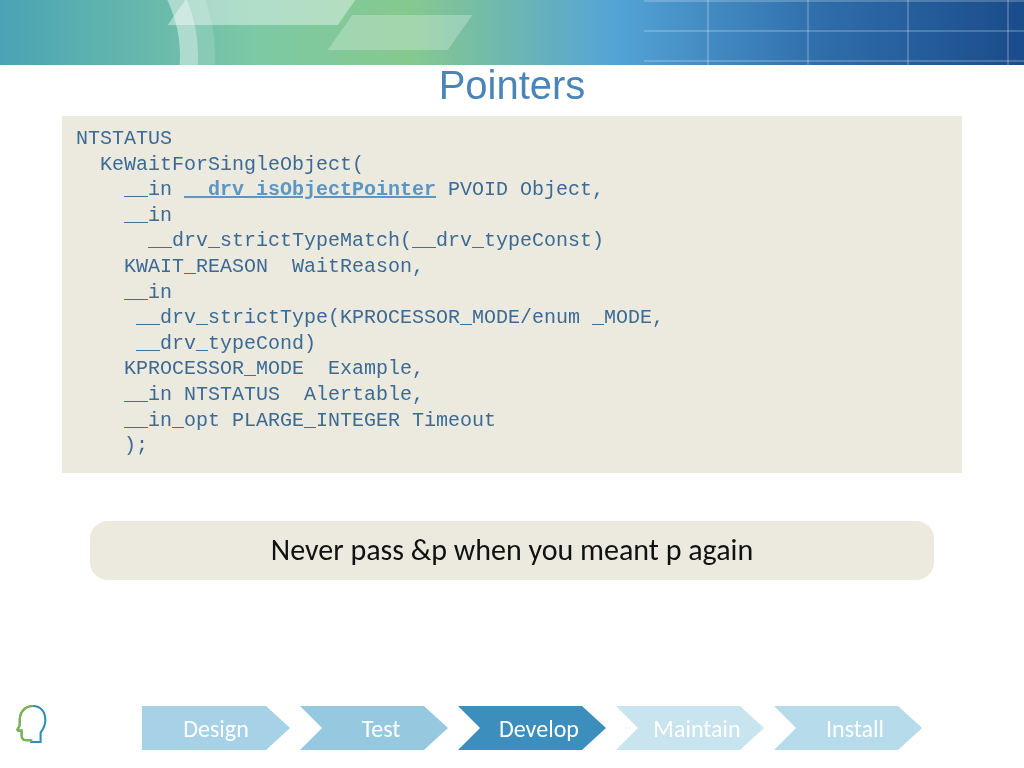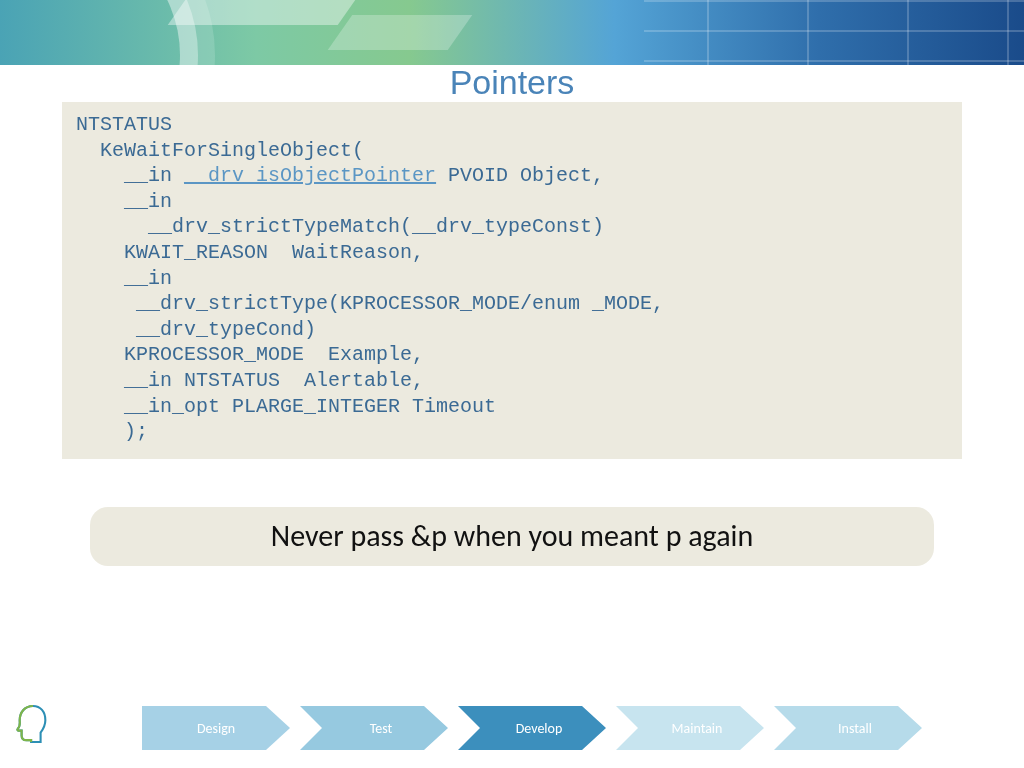--- a/index.html
+++ b/index.html
@@ -23,33 +23,33 @@
     position: absolute; left: -70px; top: -70px; width: 250px; height: 250px;
     border-radius: 50%;
     box-shadow: 0 0 0 18px rgba(255,255,255,.35), 0 0 0 35px rgba(255,255,255,.15);
   }
   .banner .diag1 { position:absolute; left:180px; top:-10px; width:170px; height:35px; background:rgba(255,255,255,.4); transform:skewX(-35deg); }
   .banner .diag2 { position:absolute; left:340px; top:15px; width:120px; height:35px; background:rgba(255,255,255,.25); transform:skewX(-35deg); }
 
   .slide { padding: 0 28px; }
 
   h1.title { text-align: center; font-size: 44px; font-weight: 400; color: #222; margin-top: 6px; }
-  h2.subtitle { text-align: center; font-size: 34px; font-weight: 400; color: #4a84b8; margin-top: -2px; }
+  h2.subtitle { text-align: center; font-size: 40px; font-weight: 400; color: #4a84b8; margin-top: -2px; margin-bottom: 8px; }
 
   .codebox {
     background: #eceadf;
     padding: 10px 14px 14px 14px;
     font-family: "Consolas","Courier New",monospace;
     font-size: 20px;
     line-height: 1.28;
     color: #3b6a94;
     white-space: pre;
     margin: 0 34px;
   }
-  .codebox .hl { color: #5b96c4; text-decoration: underline; }
+  .codebox .hl { color: #5b96c4; text-decoration: underline; font-weight: bold; }
 
   .callout {
     margin: 48px 62px 0 62px;
     background: #eceadf;
     text-align: center;
     font-size: 30px;
     padding: 10px 0 12px 0;
     color: #111;
     font-family: "Calibri","Segoe UI",Arial,sans-serif;
     border-radius: 18px;
@@ -57,21 +57,21 @@
 
   
   .footer { position: absolute; bottom: 12px; left: 0; width: 100%; height: 70px; }
   .arrows { position: absolute; left: 142px; bottom: 6px; display: flex; }
   .arrow {
     position: relative;
     height: 44px;
     width: 148px;
     margin-right: 10px;
     display: flex; align-items: center; justify-content: center;
-    color: #fff; font-size: 14px; font-family: "Calibri","Segoe UI",Arial,sans-serif;
+    color: #fff; font-size: 24px; font-family: "Calibri","Segoe UI",Arial,sans-serif;
     background: var(--c);
     clip-path: polygon(0 0, calc(100% - 24px) 0, 100% 50%, calc(100% - 24px) 100%, 0 100%, 22px 50%);
     padding-left: 14px;
   }
   .arrow:first-child { clip-path: polygon(0 0, calc(100% - 24px) 0, 100% 50%, calc(100% - 24px) 100%, 0 100%); padding-left: 0; }
 
   
   .logo { position: absolute; left: 14px; bottom: 10px; width: 38px; height: 44px; }
   .logo svg { width: 100%; height: 100%; }
 </style>

